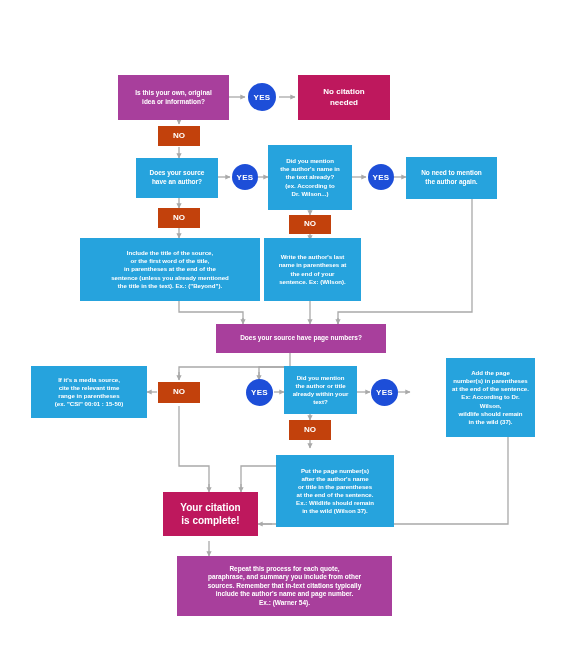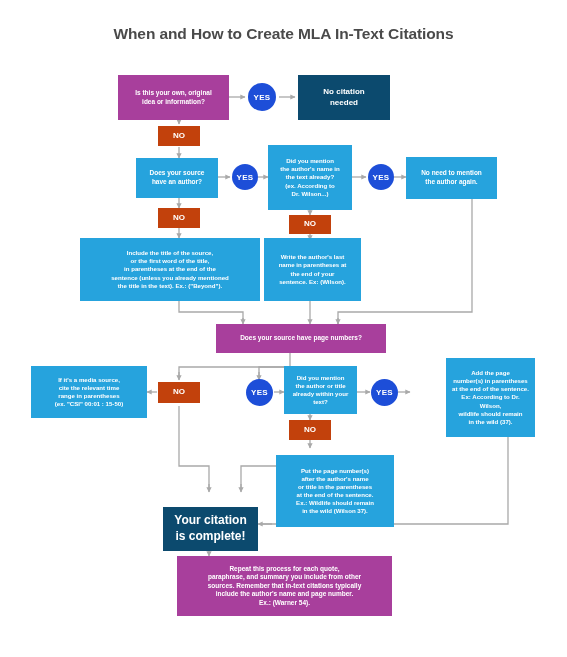--- a/index.html
+++ b/index.html
@@ -39,45 +39,44 @@
     justify-content: center;
     text-align: center;
     color: #ffffff;
     font-weight: bold;
     line-height: 1.32;
     padding: 3px 5px;
     white-space: pre-line;
   }
   .purple { background: #a83f9c; }
   .blue   { background: #26a3dd; }
-  .orange { background: #0c4a6e; }
+  .orange { background: #be185d; }
   .red    { background: #c2410c; }
   .green-circle {
     position: absolute;
     border-radius: 50%;
     background: #1d4ed8;
     color: #ffffff;
     display: flex;
     align-items: center;
     justify-content: center;
     font-weight: bold;
     font-size: 8px;
     letter-spacing: 0.3px;
   }
   .t6  { font-size: 6.1px; }
   .t65 { font-size: 6.5px; }
-  .t75 { font-size: 12px; margin-top: 15px; }
+  .t75 { font-size: 10px; }
   .t8  { font-size: 8px; }
 </style>
 </head>
 <body>
 
 <div id="canvas">
 
-  <div class="title">When and How to Create MLA In-Text Citations</div>
 
   <svg id="wires" viewBox="0 0 567 657">
     <defs>
       <marker id="ah" markerWidth="5" markerHeight="5" refX="3.6" refY="2" orient="auto">
         <path d="M0,0 L4,2 L0,4 z" fill="#a9a9a9"></path>
       </marker>
     </defs>
     <g stroke="#a9a9a9" stroke-width="1.3" fill="none" marker-end="url(#ah)">
 
       <path d="M229,97 L245,97"></path>

